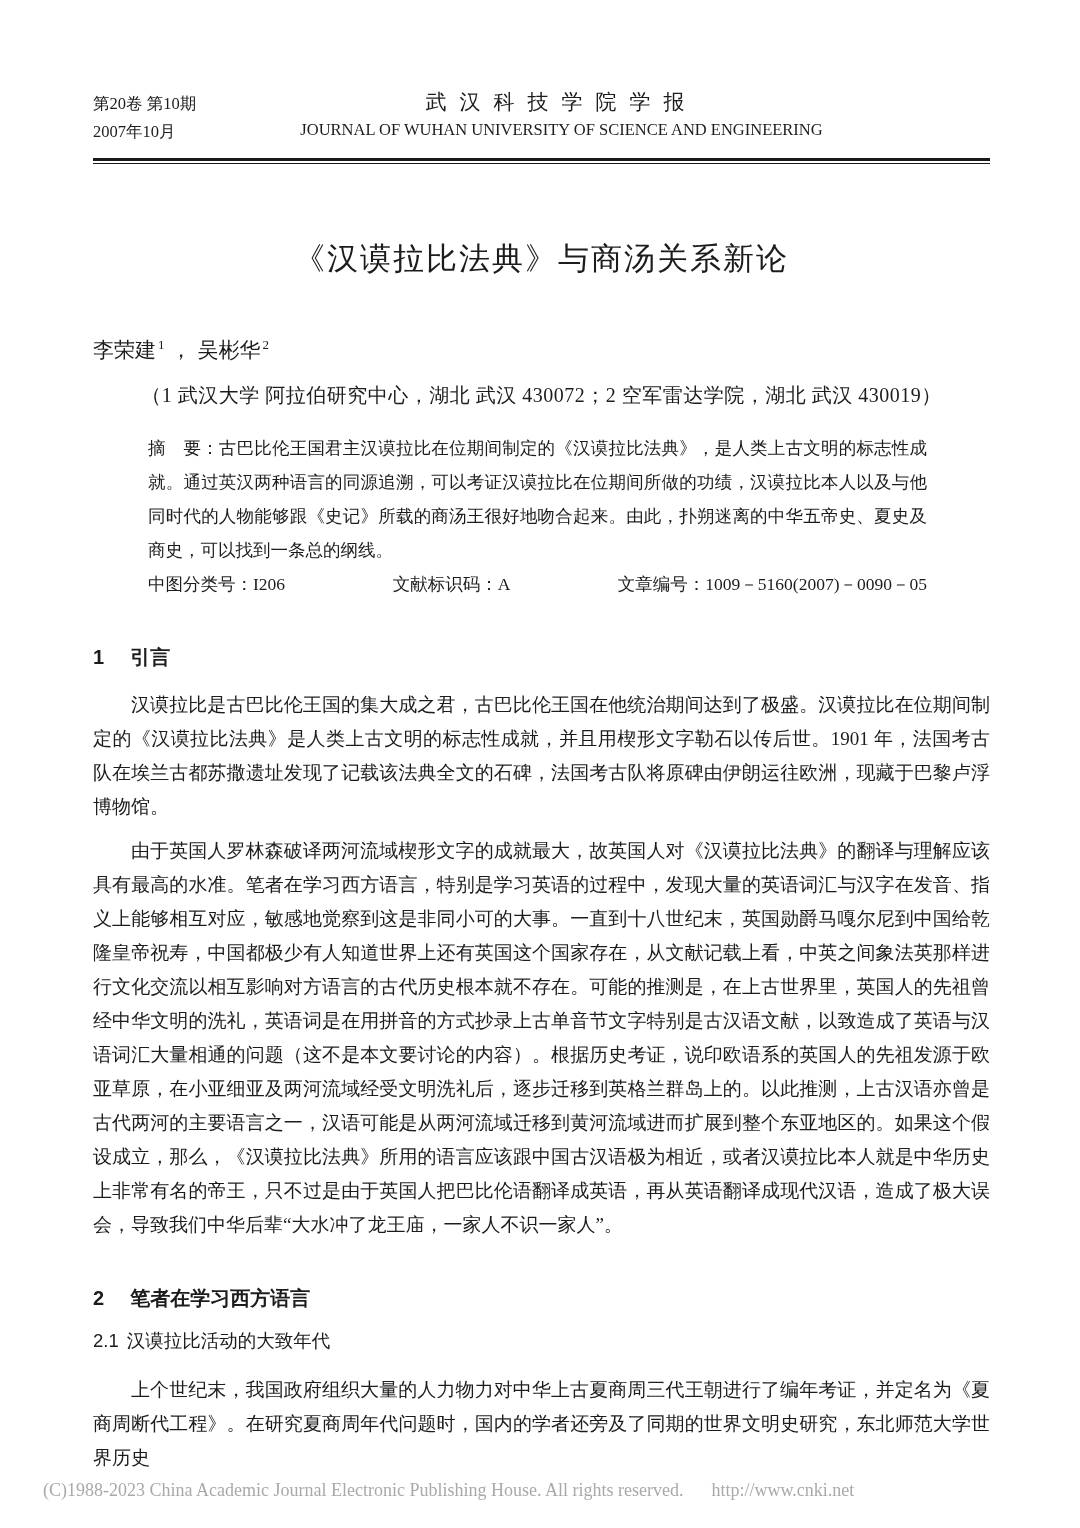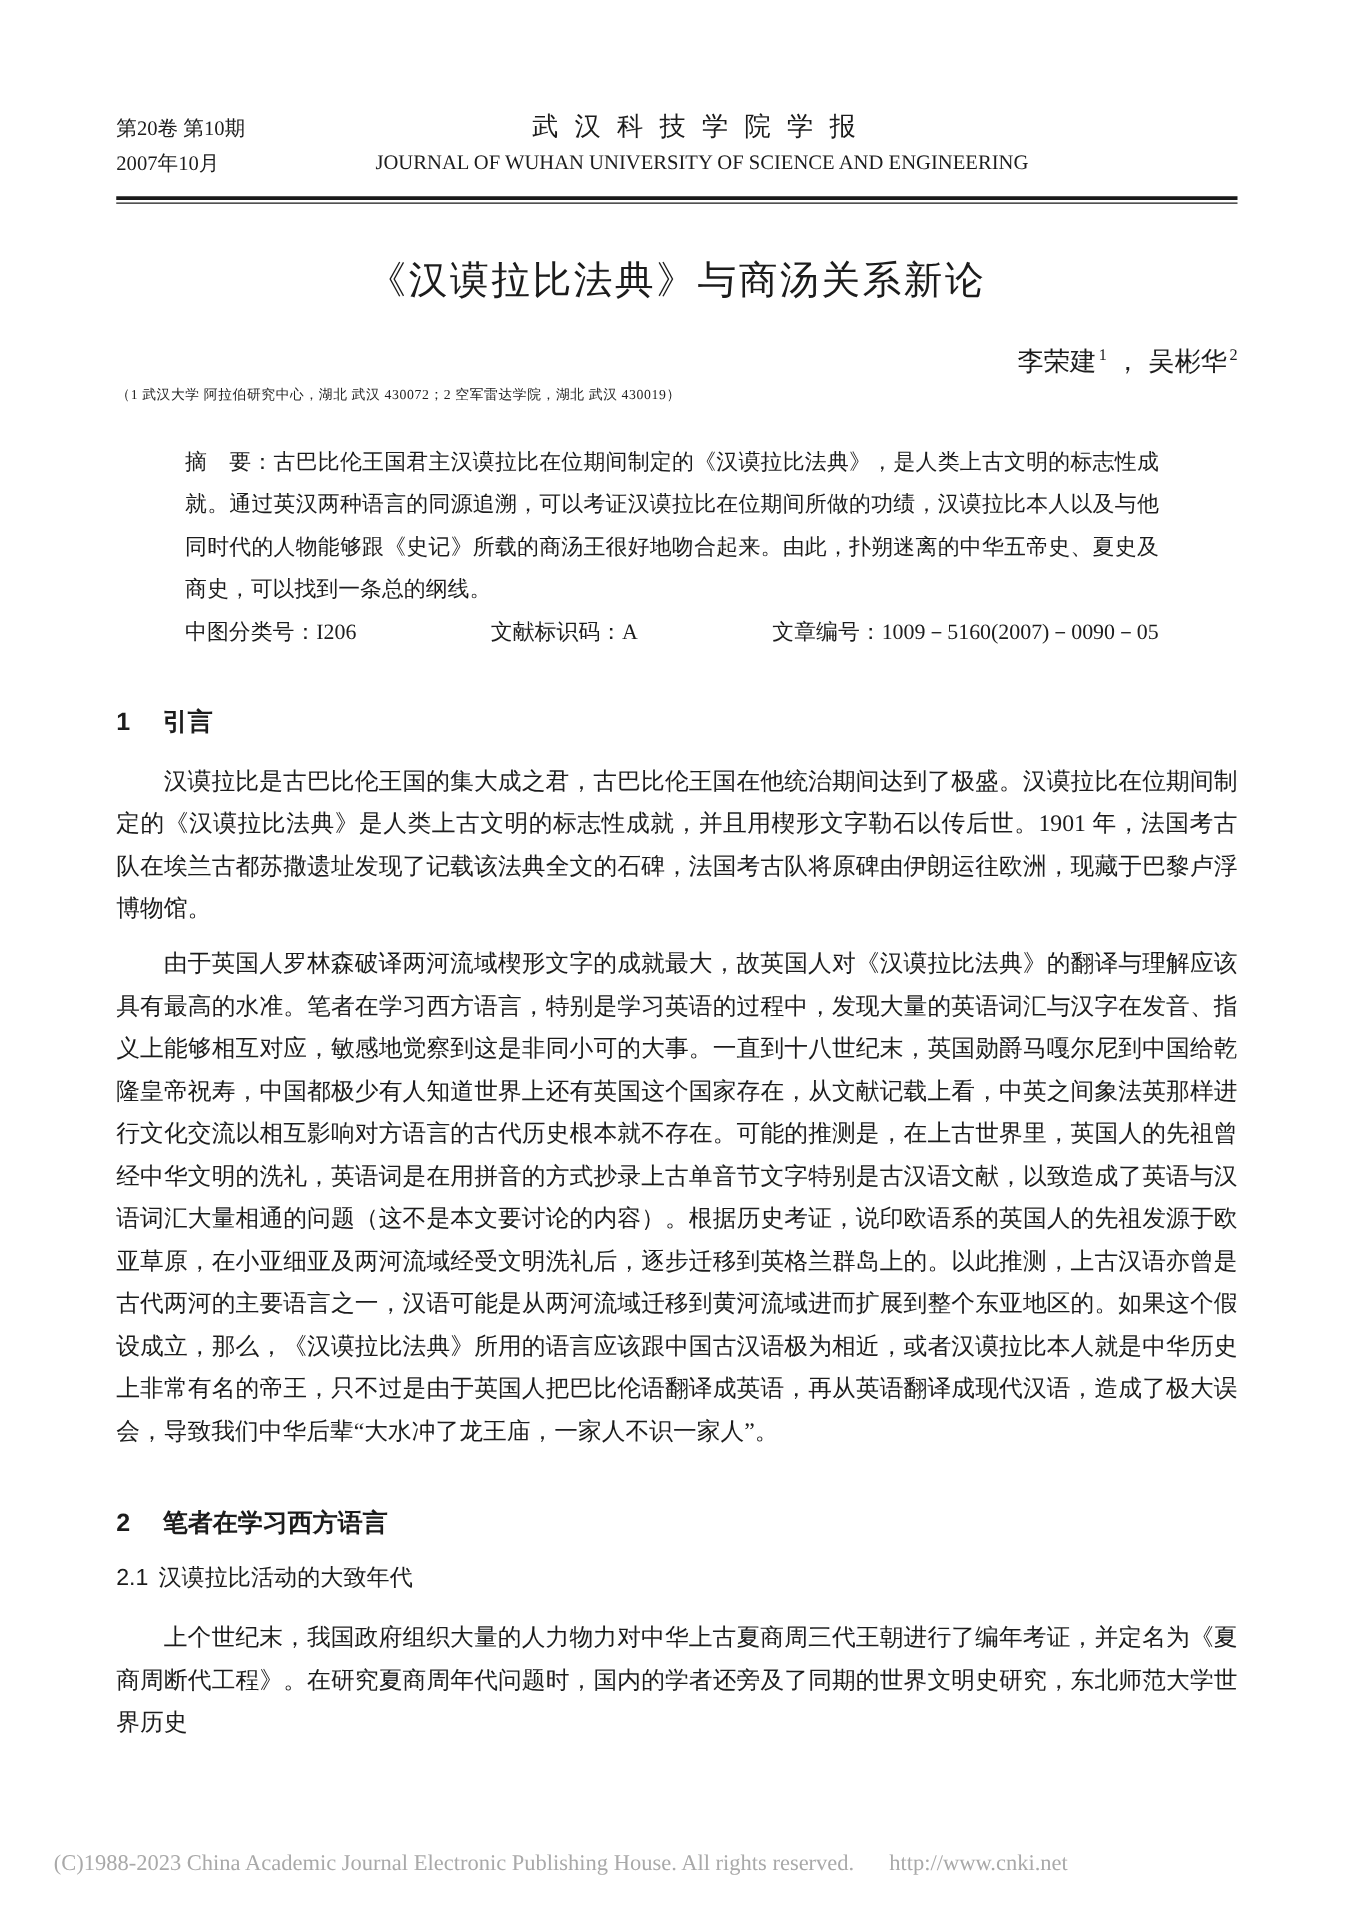--- a/index.html
+++ b/index.html
@@ -49,42 +49,43 @@
   }
   .double-rule {
     margin-top: 12px;
     height: 2px;
     border-top: 3.5px solid #1a1a1a;
     border-bottom: 1.5px solid #1a1a1a;
   }
 
   
   .article-title {
-    margin-top: 40px;
+    margin-top: 76px;
     text-align: center;
-    font-family: Liberation Sans, sans-serif;
+    font-family: Liberation Mono, monospace;
     font-weight: 500;
     font-size: 31px;
     letter-spacing: 2px;
     line-height: 42px;
   }
   .authors-line {
-    margin-top: 24px;
-    text-align: right;
+    margin-top: 48px;
+    text-align: left;
     font-size: 21px;
     line-height: 30px;
   }
   .authors-line sup {
     font-size: 13px;
     margin-left: 2px;
   }
   .author-sep { margin: 0 6px; }
   .affiliation-line {
-    text-align: left;
-    font-size: 11px;
+    margin-top: 18px;
+    text-align: center;
+    font-size: 20px;
     line-height: 24px;
     letter-spacing: 0.5px;
   }
 
   
   .abstract-block {
     margin: 24px 63px 0 55px;
     font-size: 17.5px;
     line-height: 34px;
     text-align: justify;

